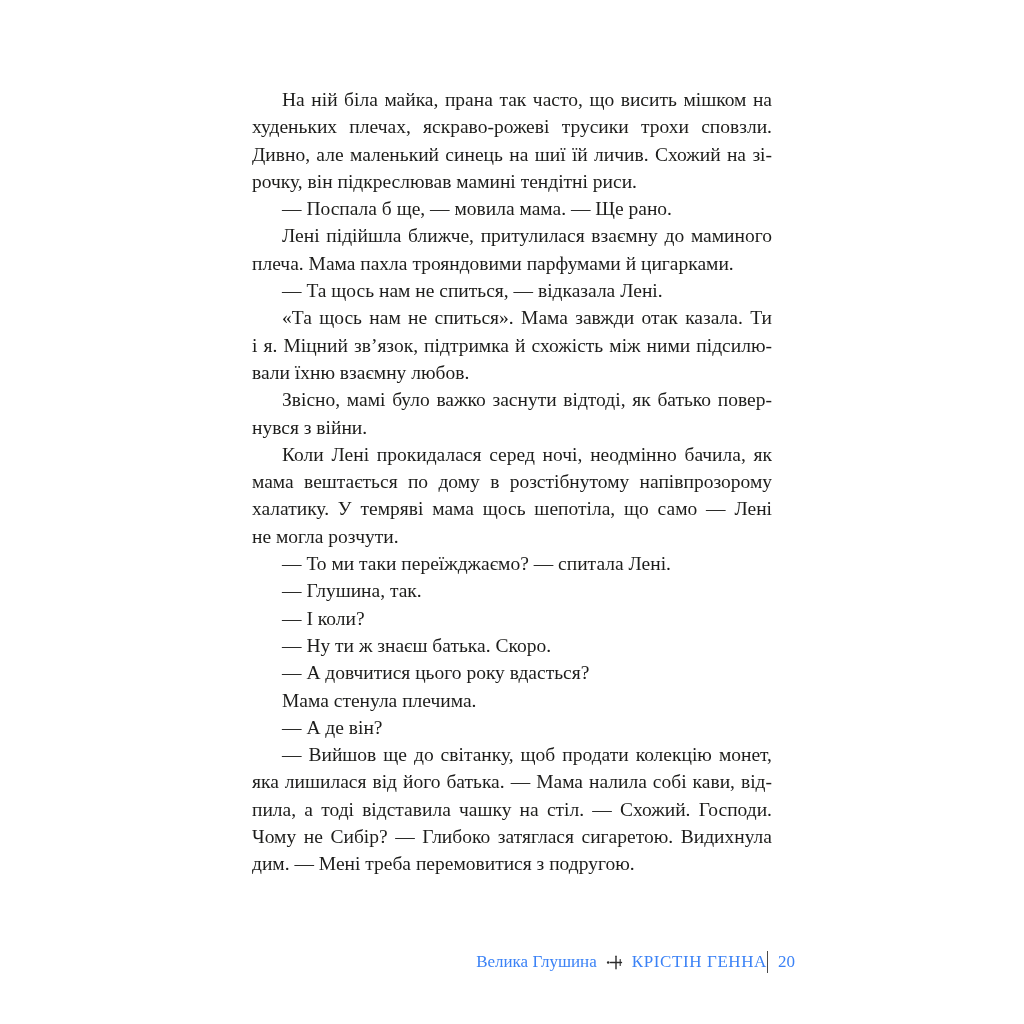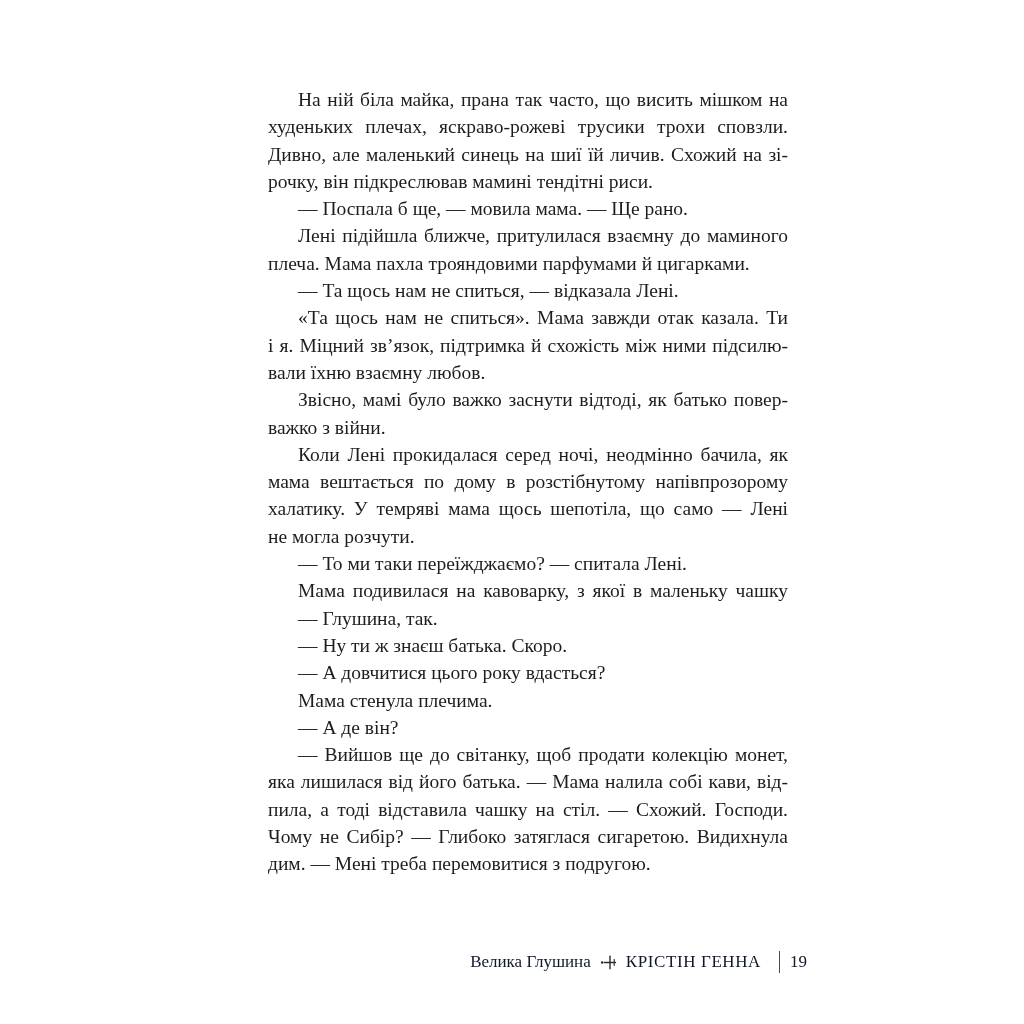--- a/index.html
+++ b/index.html
@@ -16,49 +16,48 @@
     font-family: "Liberation Serif", "DejaVu Serif", serif;
   }
   .text-block {
     position: absolute;
     left: 252px;
     top: 86px;
     width: 520px;
     font-size: 19.5px;
     line-height: 27.3px;
     color: #1d1d1b;
-    margin-left: 16px;
   }
   .para { margin: 0; padding: 0; }
   .line {
     text-align: justify;
     text-align-last: justify;
     text-justify: inter-word;
     white-space: normal;
   }
   .line.last { text-align-last: left; }
   .line.first { text-indent: 30px; }
   .footer {
     position: absolute;
     top: 949px;
-    right: 217px;
+    right: 229px;
     height: 26px;
     display: flex;
     align-items: center;
     font-size: 17px;
-    color: #0f172a;
+    color: #3b82f6;
     white-space: nowrap;
   }
   .footer .book-title { margin-right: 9px; }
   .footer .ornament {
     display: inline-flex;
     align-items: center;
     margin-right: 9px;
   }
-  .footer .author { letter-spacing: 0.6px; margin-right: 18px; }
+  .footer .author { letter-spacing: 0.6px; margin-right: 0; }
   .footer .divider {
     width: 1px;
     height: 22px;
     background: #4a4a4a;
     margin-right: 10px;
   }
   .footer .page-number { font-size: 17px; }
 </style>
 </head>
 <body>
@@ -82,36 +81,38 @@
       <div class="para">
         <div class="line first last">— Та щось нам не спиться, — відказала Лені.</div>
       </div>
       <div class="para">
         <div class="line first">«Та щось нам не спиться». Мама завжди отак казала. Ти</div>
         <div class="line">і я. Міцний зв’язок, підтримка й схожість між ними підсилю-</div>
         <div class="line last">вали їхню взаємну любов.</div>
       </div>
       <div class="para">
         <div class="line first">Звісно, мамі було важко заснути відтоді, як батько повер-</div>
-        <div class="line last">важко з війни.</div>
+        <div class="line last">нувся з війни.</div>
       </div>
       <div class="para">
         <div class="line first">Коли Лені прокидалася серед ночі, неодмінно бачила, як</div>
         <div class="line">мама вештається по дому в розстібнутому напівпрозорому</div>
         <div class="line">халатику. У темряві мама щось шепотіла, що само — Лені</div>
         <div class="line last">не могла розчути.</div>
       </div>
       <div class="para">
         <div class="line first last">— То ми таки переїжджаємо? — спитала Лені.</div>
       </div>
       <div class="para">
-        <div class="line first">Мама подивилася на кавоварку, з якої в маленьку чашку</div>
       </div>
       <div class="para">
         <div class="line first last">— Глушина, так.</div>
+      </div>
+      <div class="para">
+        <div class="line first last">— І коли?</div>
       </div>
       <div class="para">
         <div class="line first last">— Ну ти ж знаєш батька. Скоро.</div>
       </div>
       <div class="para">
         <div class="line first last">— А довчитися цього року вдасться?</div>
       </div>
       <div class="para">
         <div class="line first last">Мама стенула плечима.</div>
       </div>
@@ -132,16 +133,16 @@
     <span class="ornament">
       <svg width="17" height="15" viewBox="0 0 17 15">
         <circle cx="2.2" cy="7.5" r="1.3" fill="#2b2b2b"></circle>
         <line x1="4.5" y1="7.5" x2="15.5" y2="7.5" stroke="#2b2b2b" stroke-width="1.4" stroke-linecap="round"></line>
         <line x1="10" y1="1.2" x2="10" y2="13.8" stroke="#2b2b2b" stroke-width="1.4" stroke-linecap="round"></line>
         <line x1="14.2" y1="4.6" x2="14.2" y2="10.4" stroke="#2b2b2b" stroke-width="1.1" stroke-linecap="round"></line>
       </svg>
     </span>
     <span class="author">КРІСТІН ГЕННА</span>
     <span class="divider"></span>
-    <span class="page-number">19</span>
+    <span class="page-number">20</span>
   </div>
 
 </div>
 
 </body></html>

